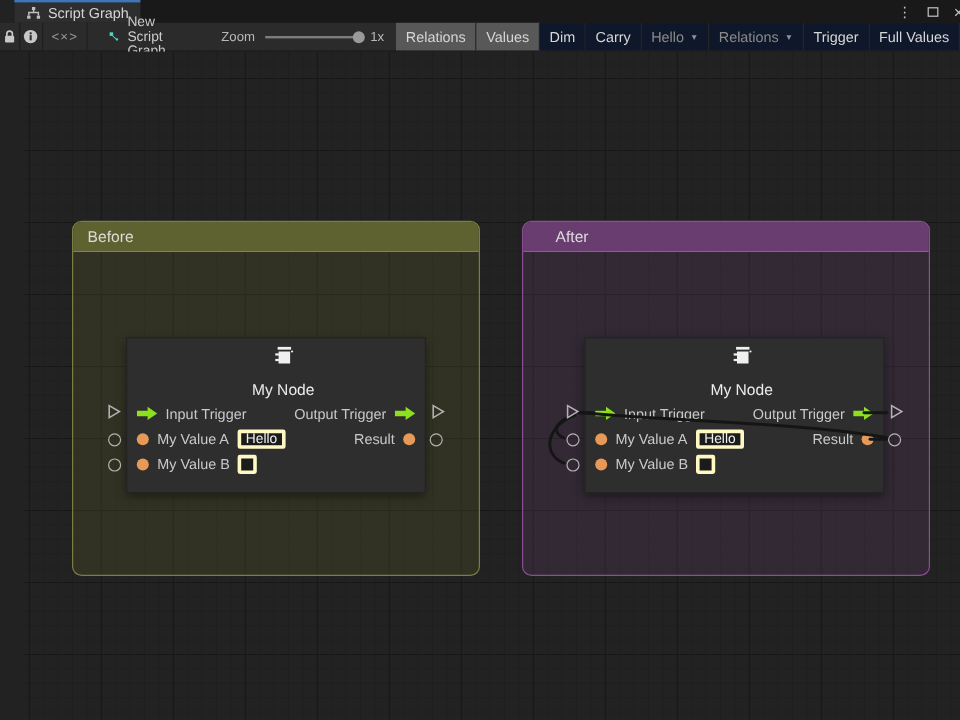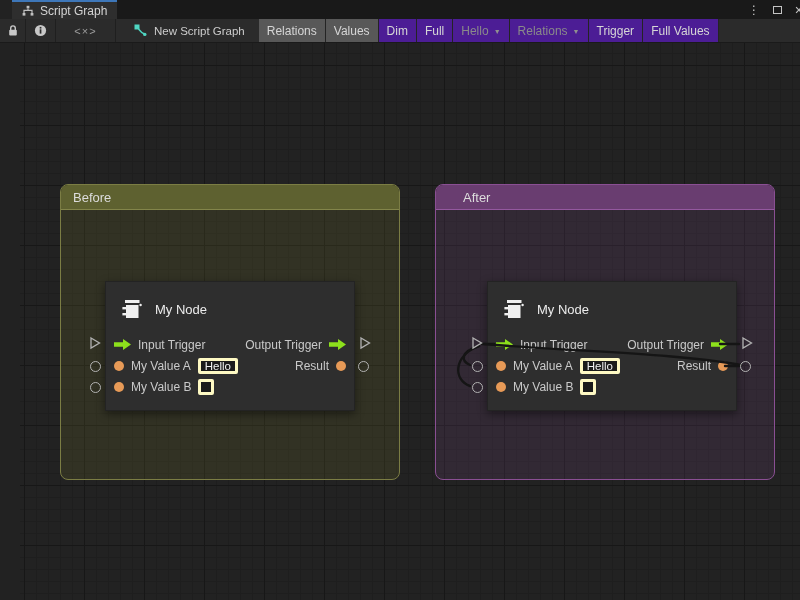--- a/index.html
+++ b/index.html
@@ -28,21 +28,21 @@
   }
   .icobtn { display:flex; align-items:center; justify-content:center; border-right:1px solid #1f1f1f; color:#c8c8c8; }
   .icobtn.lock { width:26px; } .icobtn.info { width:30px; } .icobtn.code { width:60px; font-size:11px; color:#9c9c9c; letter-spacing:1px; }
   .graphname { display:flex; align-items:center; gap:7px; padding:0 14px 0 18px; color:#cccccc; font-size:11.5px; }
   .zoomctl { display:flex; align-items:center; gap:8px; padding:0 10px; color:#b8b8b8; font-size:11px; }
   .slider { position:relative; width:80px; height:2px; background:#7d7d7d; }
   .knob { position:absolute; right:-3px; top:-4px; width:10px; height:10px; border-radius:50%; background:#9a9a9a; }
   .tbbtns { display:flex; align-items:stretch; }
   .tbbtn {
     display:flex; align-items:center; gap:5px; padding:0 8px;
-    background:#4c1d95; border-right:1px solid #242424;
+    background:#0f172a; border-right:1px solid #242424;
     color:#d6d6d6; font-size:12px; white-space:nowrap;
   }
   .tbbtn.active { background:#585858;text-align:center; }
   .tbbtn.disabled { color:#8a8a8a; }
   .caret { font-size:7px; color:#909090; padding-top:1px; }
   
   .canvas {
     position:absolute; top:43px; left:0; width:800px; height:557px;
     background-color:#222222;
     background-image:
@@ -61,21 +61,21 @@
   .ghead { height:25px; border-radius:7px 7px 0 0; display:flex; align-items:center; padding:0 12px; font-size:13px; color:#dcdcdc; }
   .before .ghead { background:var(--before-header,#5e6130); border-bottom:1px solid #83854a; }
   .after  .ghead { background:var(--after-header,#693d70); border-bottom:1px solid #94589f;padding-left:27px; }
   
   .node {
     position:absolute; width:250px; height:130px; z-index:3;
     background:#2e2e2e; border:1px solid #232323;
     box-shadow:0 3px 9px rgba(0,0,0,0.45);
   }
   .node.nb { left:85px; top:238px; } .node.na { left:467px; top:238px; }
-  .nhead { height:50px; display:flex; align-items:center; gap:11px; padding:4px 0 0 12px; color:#ececec; font-size:13px; }
+  .nhead { height:50px; display:flex; align-items:center; gap:11px; padding:4px 0 0 12px; color:#ececec; font-size:13px;flex-direction:column; }
   .rows { margin-top:2px; }
   .prow { height:21px; display:flex; align-items:center; justify-content:space-between; padding:0 8px; }
   .pside { display:flex; align-items:center; gap:7px; font-size:12px; color:#c9c9c9; }
   .pdot { width:10px; height:10px; border-radius:50%; background:var(--value-orange,#e79a57); flex:none; }
   .field {
     height:16px; background:#1b1b1b; border:3px solid #fef9c3; border-radius:2px;
     color:#f0f0f0; font-size:11.5px; display:flex; align-items:center; padding:0 4px; min-width:38px;
   }
   .field.empty { min-width:16px; width:16px; }
   
@@ -124,32 +124,39 @@
     <span>&lt;×&gt;</span>
   </div>
   <div class="graphname">
     <svg width="13" height="13" viewBox="0 0 13 13">
       <rect x="0.5" y="0.5" width="5" height="5" style="fill:var(--graph-icon-teal,#4fd6c2)"></rect>
       <path d="M4.5 5 Q7.5 9 10.5 10" style="fill:none;stroke:var(--graph-icon-teal,#4fd6c2);stroke-width:1.4"></path>
       <circle cx="10.8" cy="10.4" r="1.7" style="fill:var(--graph-icon-teal,#4fd6c2)"></circle>
     </svg>
     <span>New Script Graph</span>
   </div>
+  <div class="zoomctl">
+    <span>Zoom</span>
+    <span class="slider">
+      <span class="knob"></span>
+    </span>
+    <span>1x</span>
+  </div>
   <div class="tbbtns">
     <div class="tbbtn active">
         <span>Relations</span>
       </div>
     <div class="tbbtn active">
         <span>Values</span>
       </div>
     <div class="tbbtn">
         <span>Dim</span>
       </div>
     <div class="tbbtn">
-        <span>Full</span>
+        <span>Carry</span>
       </div>
     <div class="tbbtn disabled">
         <span>Hello</span>
         <span class="caret">▼</span>
       </div>
     <div class="tbbtn disabled">
         <span>Relations</span>
         <span class="caret">▼</span>
       </div>
     <div class="tbbtn">

